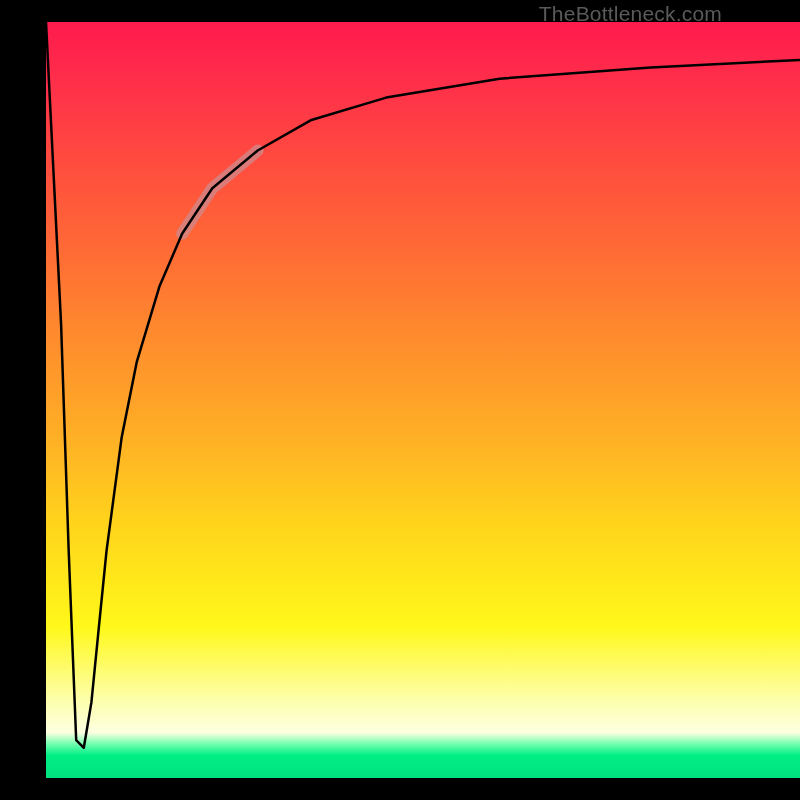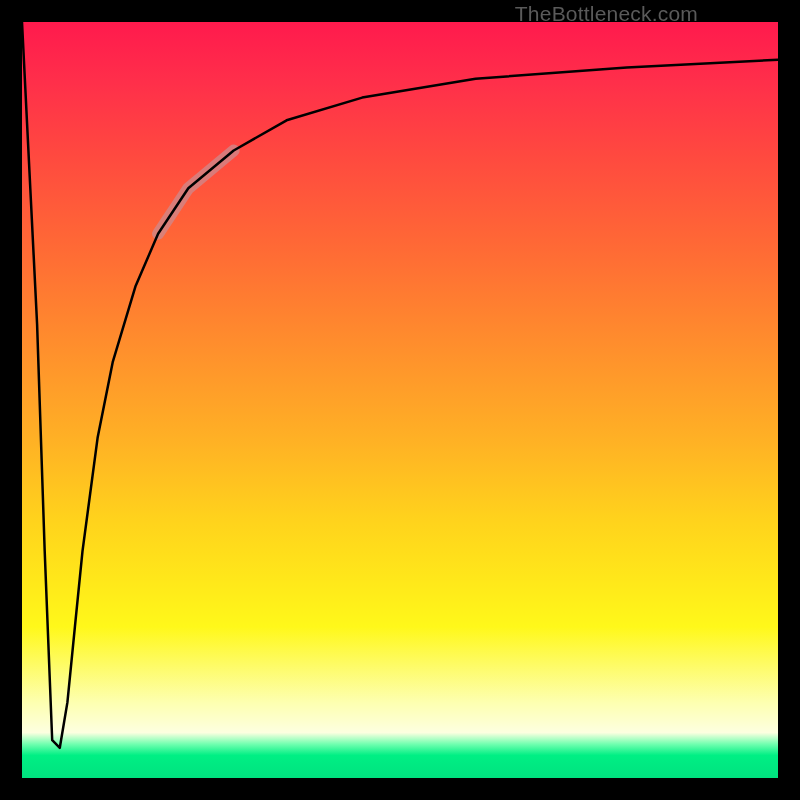--- a/index.html
+++ b/index.html
@@ -9,20 +9,21 @@
     height: 800px;
     background: #000;
     font-family: Arial, Helvetica, sans-serif;
     overflow: hidden;
   }
   .chart-wrap {
     position: relative;
     width: 704px;
     height: 800px;
     background: #000;
+    margin-left: 24px;
   }
   .plot-area {
     position: absolute;
     left: 22px;
     top: 22px;
     width: 756px;
     height: 756px;
     overflow: hidden;
     
     background: linear-gradient(

